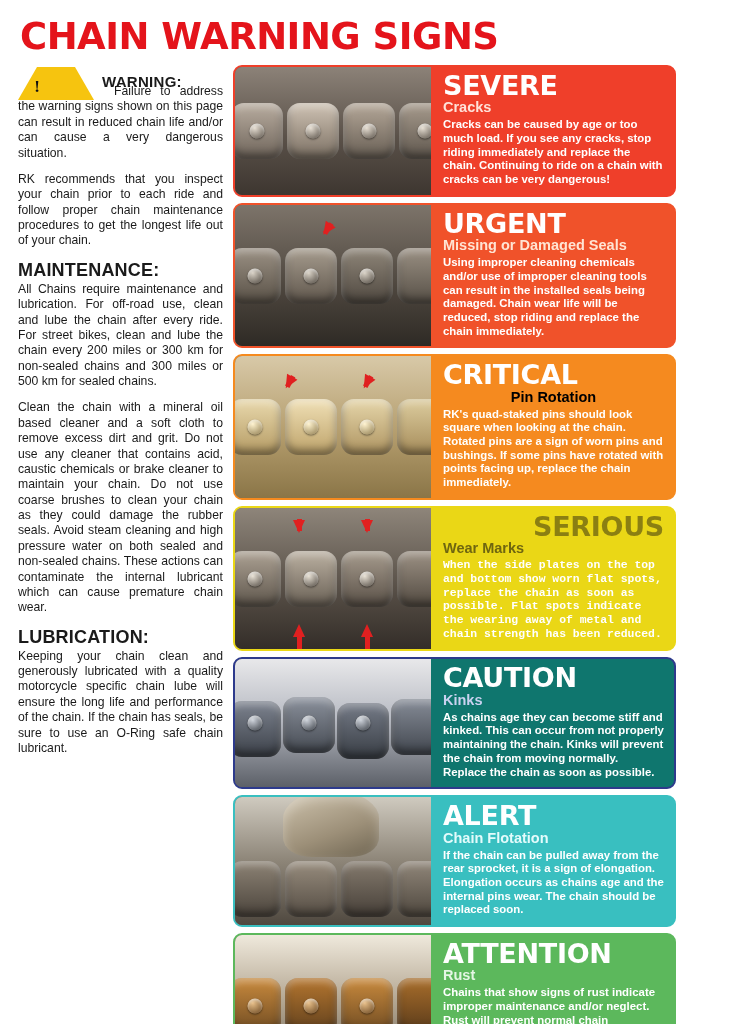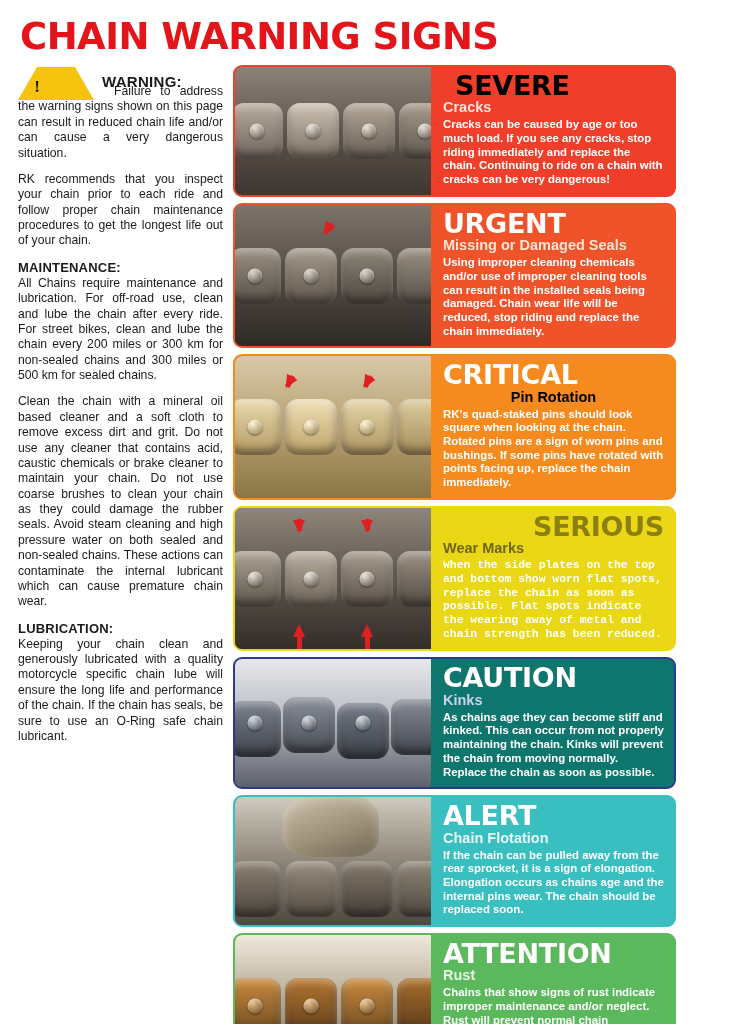--- a/index.html
+++ b/index.html
@@ -31,21 +31,21 @@
   .warn-tri:after{
     content:"!";position:absolute;left:-4px;top:10px;width:8px;text-align:center;
     font-weight:bold;font-size:17px;color:#111;font-family:"Liberation Serif", serif;
   }
   .warn-label{font-size:15px;font-weight:bold;padding-top:8px;letter-spacing:.3px;}
   .para{
     font-size:12.2px;line-height:1.26;text-align:justify;margin:0 0 11px 0;
     font-family:"Liberation Sans", sans-serif;
   }
   .para.first{margin-top:-20px;text-indent:96px;}
-  .sec-head{font-size:13px;font-weight:bold;margin:0 0 1px 0;letter-spacing:.2px;}
+  .sec-head{font-size:18px;font-weight:bold;margin:0 0 1px 0;letter-spacing:.2px;}
 
   
   .panel{
     position:relative;display:flex;align-items:stretch;
     border-radius:9px;overflow:hidden;min-height:103px;
     border:2px solid #ffffff;box-sizing:border-box;
   }
   .panel .photo{
     width:196px;flex:0 0 196px;position:relative;overflow:hidden;background:#6a6258;
   }
@@ -72,21 +72,21 @@
   .p-caution{background:#2d3a8c;border-color:#2d3a8c;}
   .p-caution .txt{background:#0f766e;}
   .p-alert{background:#39bfc0;border-color:#39bfc0;}
   .p-alert .txt{background:#39bfc0;}
   .p-attention{background:#5cb85c;border-color:#5cb85c;}
   .p-attention .txt{background:#5cb85c;}
   .p-notice{background:#cfe3cf;border-color:#cfe3cf;}
   .p-notice .txt{background:#cfe3cf;}
 
   
-  .p-severe .hl{color:#000000;margin-left:12px;}
+  .p-severe .hl{color:#ffffff;}
   .p-severe .sub{color:#ffe2d8;}
   .p-urgent .hl{color:#ffffff;}
   .p-urgent .sub{color:#ffe4d3;}
   .p-critical .hl{color:#ffffff;}
   .p-critical .sub{color:#000000;text-align:center;}
   .p-serious .hl{color:#8b7f12;text-align:right;}
   .p-serious .sub{color:#6f6610;}
   .p-serious .desc{color:#ffffff;font-family:Liberation Mono, monospace;}
   .p-caution .hl{color:#ffffff;}
   .p-caution .sub{color:#c9d2f0;}

